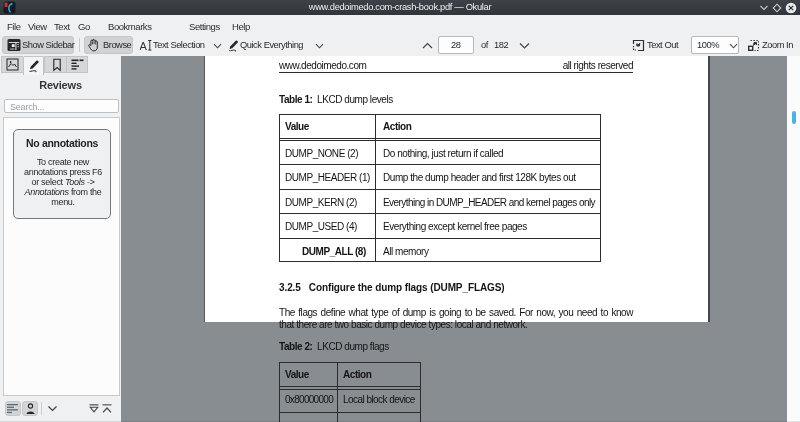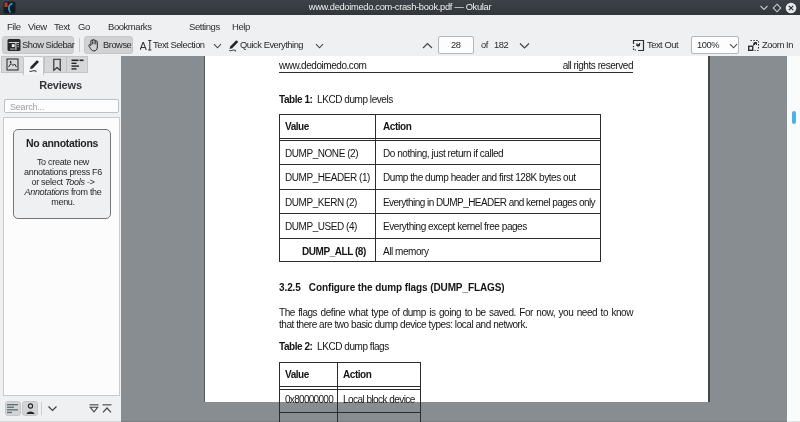--- a/index.html
+++ b/index.html
@@ -34,21 +34,21 @@
      border:1px solid #74777a;border-radius:5px;box-sizing:border-box;}
   #noann .t{position:absolute;left:0;top:7px;width:100%;text-align:center;
      font-size:10.5px;font-weight:bold;color:#1e2124;letter-spacing:-0.3px;}
   #noann .b{position:absolute;left:2px;top:27px;width:94px;text-align:center;
      font-size:9px;line-height:10px;color:#26292c;letter-spacing:-0.3px;}
   #sbottom{left:0;top:340px;width:121px;height:24px;background:#eff0f1;}
   .sbtn{position:absolute;top:5px;width:16px;height:15px;background:#d2d4d5;
      border:1px solid #c5c7c8;border-radius:3px;box-sizing:border-box;}
   
   #viewport{left:121px;top:56px;width:666px;height:366px;background:#888d91;}
-  #page{left:83px;top:0;width:503px;height:346px;background:#ffffff;
+  #page{left:83px;top:0;width:503px;height:266px;background:#ffffff;
      border-left:1px solid #55595c;border-right:2px solid #44484b;box-sizing:content-box;}
   #scroll{left:787px;top:56px;width:13px;height:366px;background:#fafbfb;}
   #thumb{left:5px;top:55px;width:4px;height:13px;background:#4db1e4;border-radius:2px;}
   
   
   .pdf{position:absolute;color:#141414;font-size:10px;letter-spacing:-0.45px;white-space:nowrap;}
   .line{position:absolute;background:#2c2c2c;}
 </style>
 </head>
 <body>

